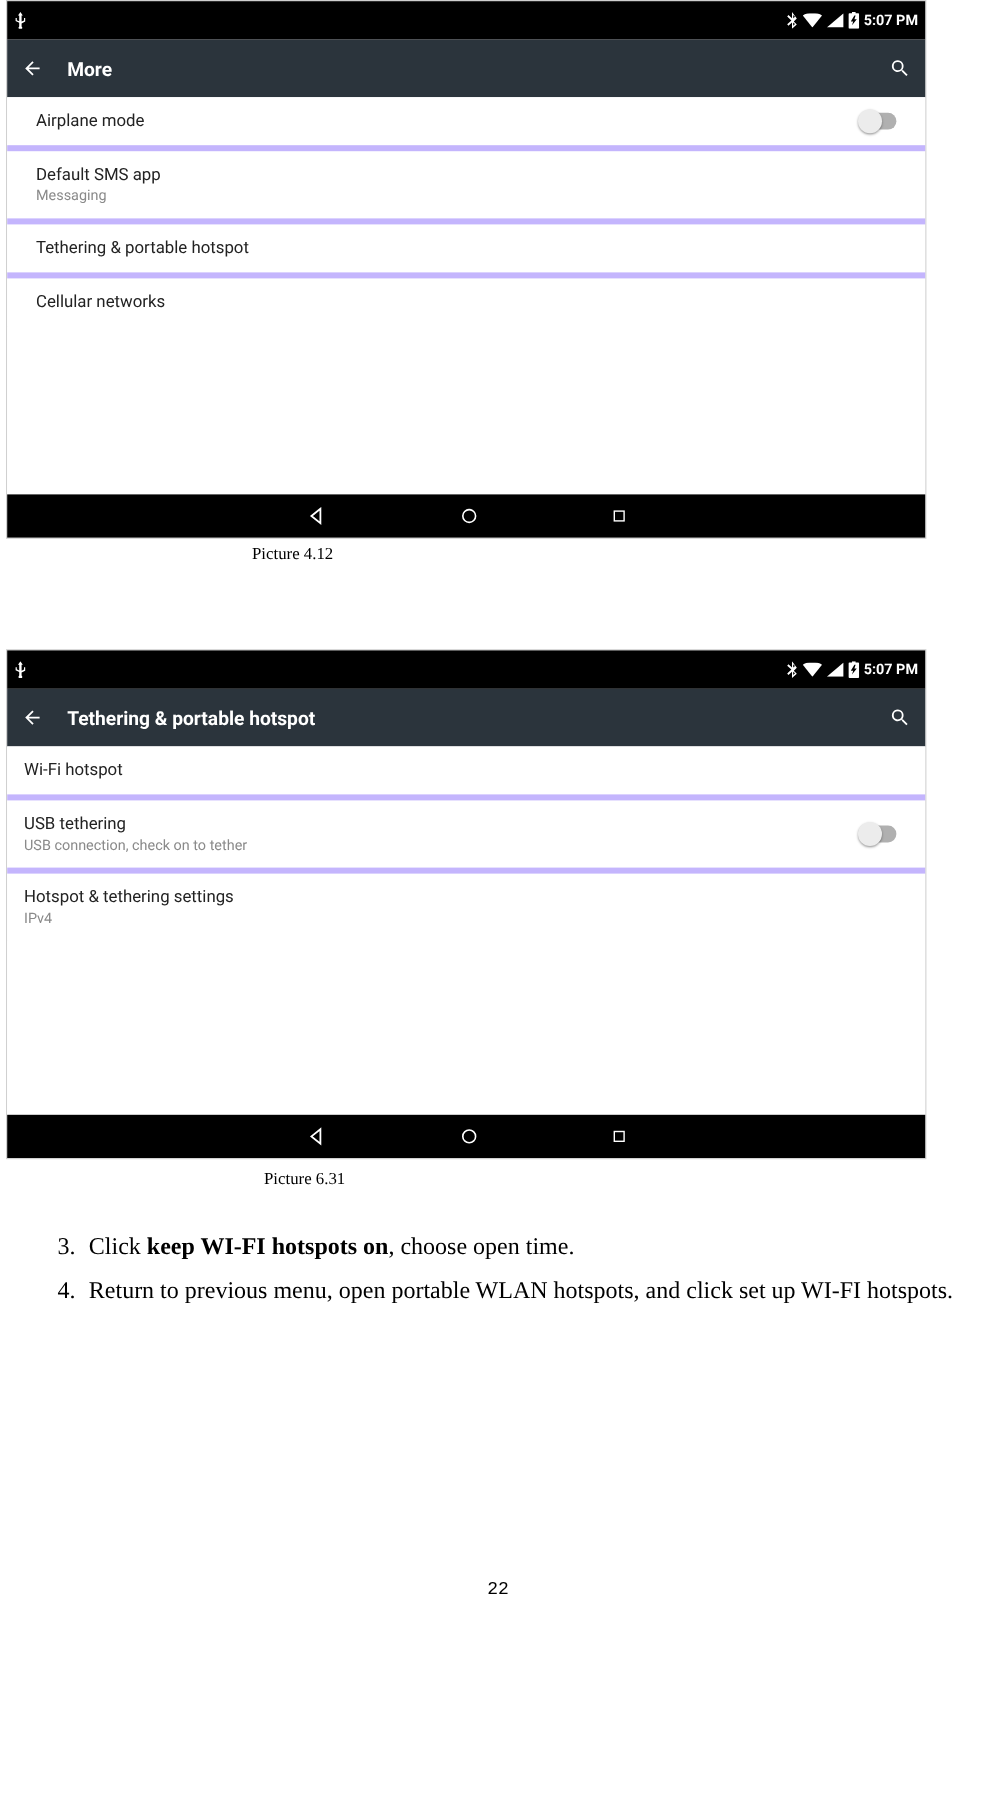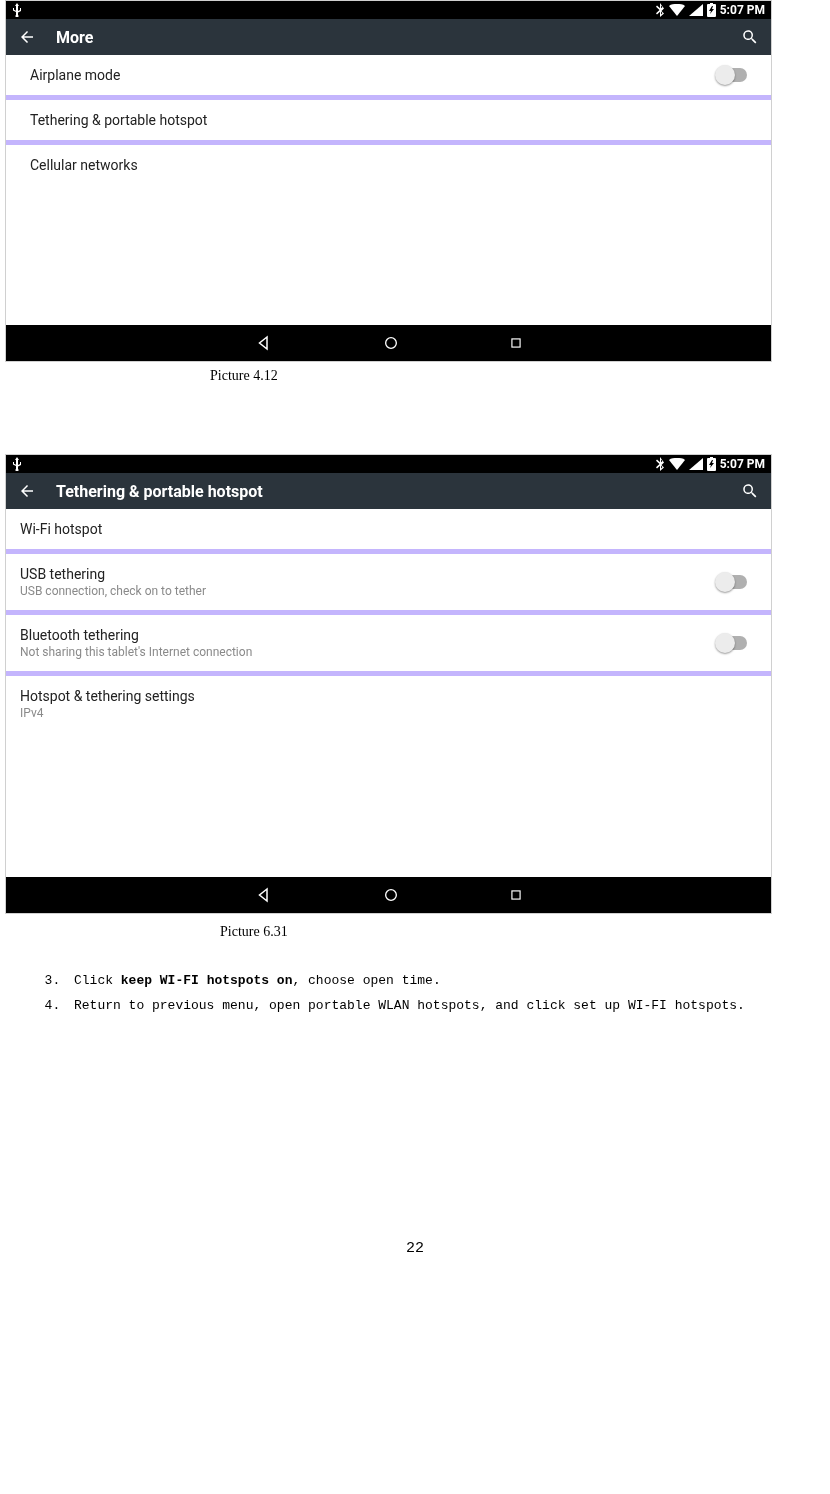--- a/index.html
+++ b/index.html
@@ -14,35 +14,35 @@
     width: 767px;
     margin: 0 0 0 5px;
     font-family: Roboto, Arial, sans-serif;
     background: #fff;
     border: 1px solid #d0d0d0;
     position: relative;
   }
   .status-bar {
     background: #000;
     color: #fff;
-    height: 18px;
+    height: 32px;
     display: flex;
     justify-content: space-between;
     align-items: center;
     padding: 0 6px;
     font-size: 12px;
     font-weight: 500;
   }
   .status-left, .status-right { display: flex; align-items: center; gap: 4px; }
   .icon { display: inline-flex; align-items: center; justify-content: center; }
   .icon svg { display: block; }
   .app-bar {
     background: #2b343c;
     color: #fff;
-    height: 36px;
+    height: 48px;
     display: flex;
     align-items: center;
     padding: 0 12px;
     gap: 20px;
   }
   .app-bar .title { font-size: 16px; font-weight: 700; flex: 1; }
   .list { background: #fff; }
   .row {
     padding: 12px 24px;
     border-bottom: 5px solid #c4b5fd;
@@ -70,22 +70,22 @@
     display: flex; align-items: center; justify-content: center;
     gap: 110px; color: #fff;
   }
   .caption {
     font-family: "Times New Roman", Times, serif;
     font-weight: 400; font-size: 14px;
     padding: 6px 0 20px 210px;
   }
   .caption.second { padding-left: 220px; padding-top: 10px; padding-bottom: 30px; }
   .instructions {
-    font-family: Liberation Mono, monospace;
-    font-size: 13px; line-height: 1.75;
+    font-family: Liberation Serif, serif;
+    font-size: 20px; line-height: 1.75;
     padding: 0 0 0 45px;
     text-align: justify;
   }
   .instructions li { padding-left: 6px; margin-bottom: 2px; }
   .page-number {
     font-family: Liberation Mono, monospace;
     text-align: center; font-size: 15px;
     padding-top: 220px; padding-bottom: 18px;
   }
   ol.instructions { list-style-position: outside; padding-left: 68px; }
@@ -143,20 +143,26 @@
   </div>
   <div class="list">
     <div class="row">
       <div class="text">
           <div class="primary">Airplane mode</div>
         </div>
       <div class="toggle"></div>
     </div>
     <div class="row">
       <div class="text">
+        <div class="primary">Default SMS app</div>
+        <div class="secondary">Messaging</div>
+      </div>
+    </div>
+    <div class="row">
+      <div class="text">
           <div class="primary">Tethering &amp; portable hotspot</div>
         </div>
     </div>
     <div class="row noborder">
       <div class="text">
           <div class="primary">Cellular networks</div>
         </div>
     </div>
   </div>
   <div class="blank-area"></div>
@@ -231,27 +237,20 @@
   <div class="list">
     <div class="row" style="padding-left:14px">
       <div class="text">
           <div class="primary">Wi-Fi hotspot</div>
         </div>
     </div>
     <div class="row" style="padding-left:14px">
       <div class="text">
         <div class="primary">USB tethering</div>
         <div class="secondary">USB connection, check on to tether</div>
-      </div>
-      <div class="toggle"></div>
-    </div>
-    <div class="row" style="padding-left:14px">
-      <div class="text">
-        <div class="primary">Bluetooth tethering</div>
-        <div class="secondary">Not sharing this tablet's Internet connection</div>
       </div>
       <div class="toggle"></div>
     </div>
     <div class="row noborder" style="padding-left:14px">
       <div class="text">
         <div class="primary">Hotspot &amp; tethering settings</div>
         <div class="secondary">IPv4</div>
       </div>
     </div>
   </div>

